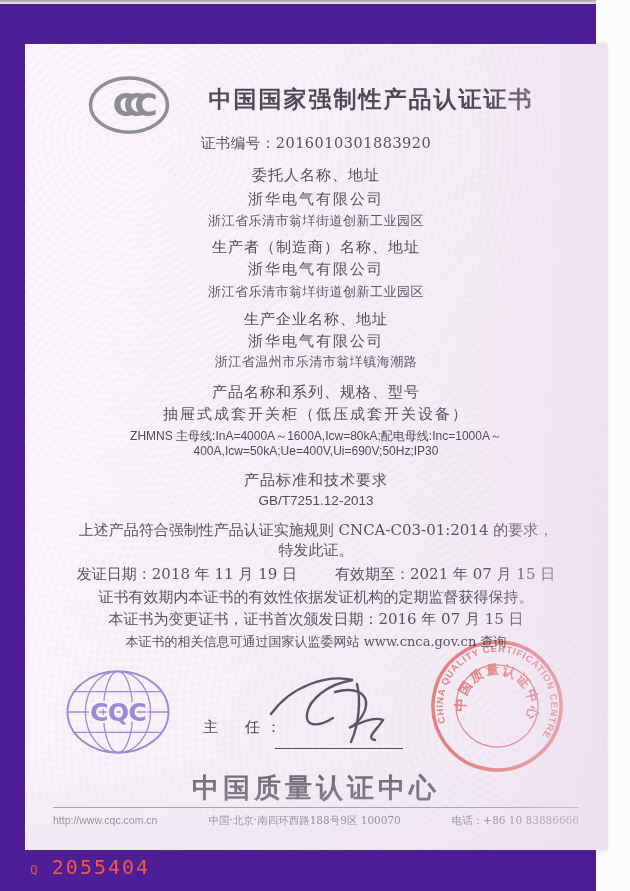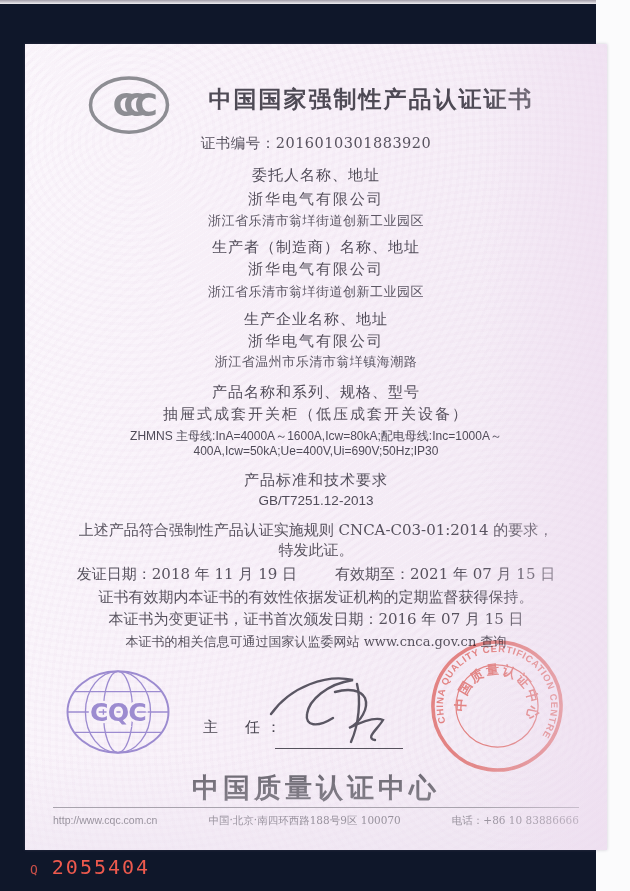--- a/index.html
+++ b/index.html
@@ -2,21 +2,21 @@
 <html><head>
 <meta charset="utf-8">
 <style>
   * { margin:0; padding:0; box-sizing:border-box; }
   html,body { width:630px; height:891px; }
   body {
     background:#fbfbfc;
     font-family:"DejaVu Serif","Liberation Serif",serif;
     overflow:hidden;
   }
-  .page { position:relative; width:596px; height:891px; background:#0f172a; }
+  .page { position:relative; width:596px; height:891px; background:#4c1d95; }
   .scan-edge-top { position:absolute; top:0; left:0; right:0; height:4px;
     background:linear-gradient(#a39fa9,#efeef2); }
 
   .paper {
     position:absolute; left:25px; top:44px; width:582px; height:806px;
     background:
       repeating-radial-gradient(circle at 18% 12%, rgba(186,150,196,0.035) 0 3px, rgba(255,255,255,0) 3px 7px),
       repeating-radial-gradient(circle at 85% 85%, rgba(200,150,190,0.035) 0 3px, rgba(255,255,255,0) 3px 7px),
       linear-gradient(100deg,#fbf7fc 0%,#f8f1f9 45%,#f2e9f4 100%);
     box-shadow:0 0 3px rgba(110,100,125,0.3);

